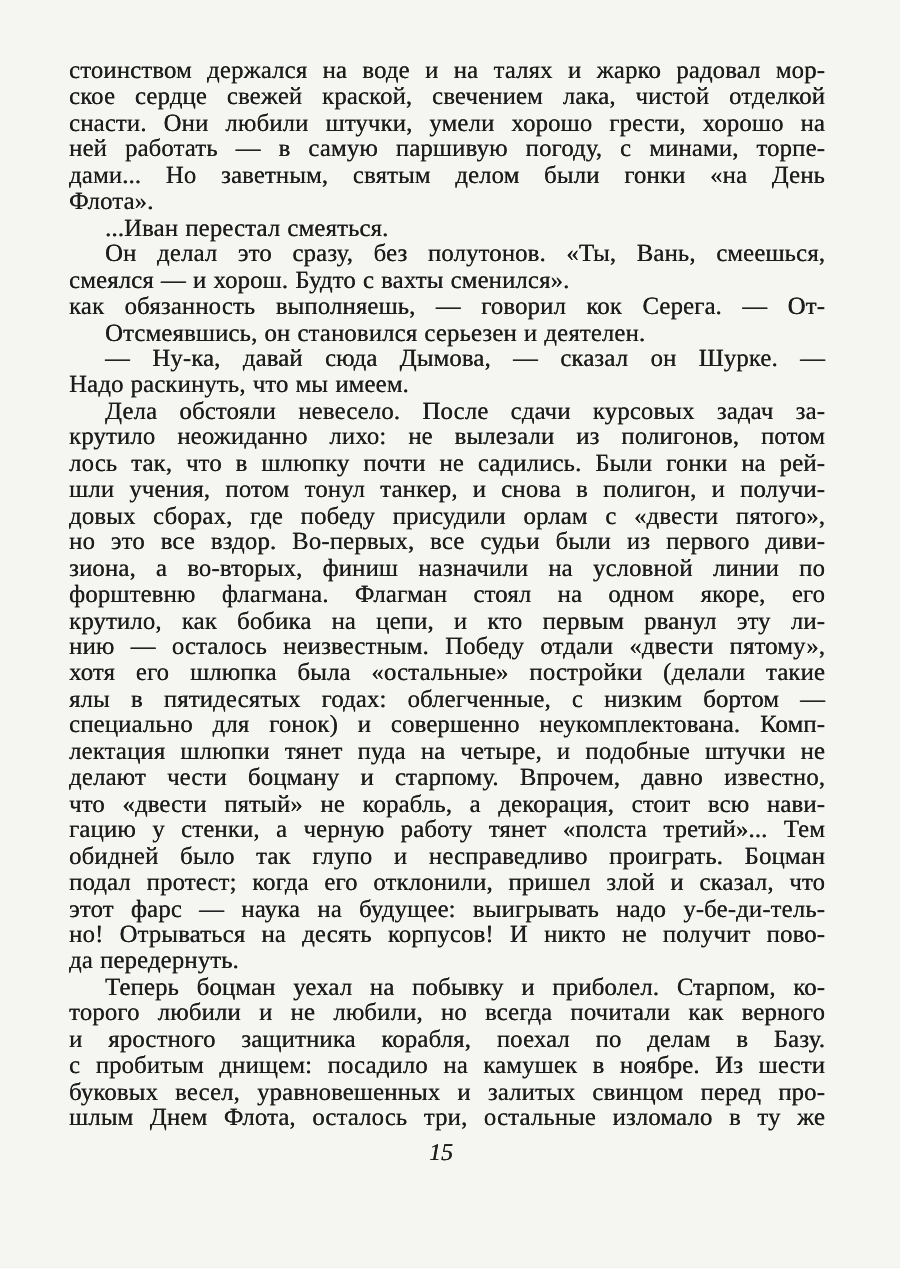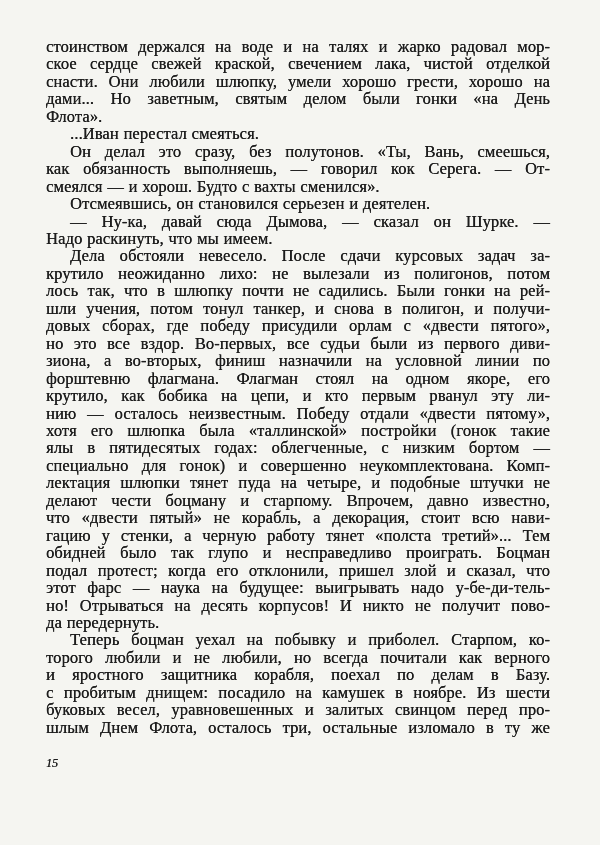--- a/index.html
+++ b/index.html
@@ -32,56 +32,57 @@
     text-shadow: 0.2px 0 0 currentColor;
   }
   .line.noj {
     text-align: center;
     text-align-last: left;
   }
   .line.indent {
     text-indent: 24px;
   }
   .folio {
-    margin-top: 19px;
-    text-align: left;
+    margin-top: 6px;
+    text-align: center;
     padding-right: 8px;
     font-style: italic;
-    font-size: 12px;
+    font-size: 16px;
     text-shadow: 0.2px 0 0 currentColor;
   }
 </style>
 </head>
 <body>
 
 <div class="page">
   <div class="text-block">
       <div class="line">стоинством держался на воде и на талях и жарко радовал мор-</div>
       <div class="line">ское сердце свежей краской, свечением лака, чистой отделкой</div>
-      <div class="line">снасти. Они любили шлюпку, умели хорошо грести, хорошо на</div>
+      <div class="line">снасти. Они любили штучки, умели хорошо грести, хорошо на</div>
+      <div class="line">ней работать — в самую паршивую погоду, с минами, торпе-</div>
       <div class="line">дами... Но заветным, святым делом были гонки «на День</div>
       <div class="line noj">Флота».</div>
       <div class="line indent noj">...Иван перестал смеяться.</div>
       <div class="line indent">Он делал это сразу, без полутонов. «Ты, Вань, смеешься,</div>
+      <div class="line noj">смеялся — и хорош. Будто с вахты сменился».</div>
       <div class="line">как обязанность выполняешь, — говорил кок Серега. — От-</div>
-      <div class="line noj">смеялся — и хорош. Будто с вахты сменился».</div>
       <div class="line indent noj">Отсмеявшись, он становился серьезен и деятелен.</div>
       <div class="line indent">— Ну-ка, давай сюда Дымова, — сказал он Шурке. —</div>
       <div class="line noj">Надо раскинуть, что мы имеем.</div>
       <div class="line indent">Дела обстояли невесело. После сдачи курсовых задач за-</div>
       <div class="line">крутило неожиданно лихо: не вылезали из полигонов, потом</div>
       <div class="line">лось так, что в шлюпку почти не садились. Были гонки на рей-</div>
       <div class="line">шли учения, потом тонул танкер, и снова в полигон, и получи-</div>
       <div class="line">довых сборах, где победу присудили орлам с «двести пятого»,</div>
       <div class="line">но это все вздор. Во-первых, все судьи были из первого диви-</div>
       <div class="line">зиона, а во-вторых, финиш назначили на условной линии по</div>
       <div class="line">форштевню флагмана. Флагман стоял на одном якоре, его</div>
       <div class="line">крутило, как бобика на цепи, и кто первым рванул эту ли-</div>
       <div class="line">нию — осталось неизвестным. Победу отдали «двести пятому»,</div>
-      <div class="line">хотя его шлюпка была «таллинской» постройки (гонок такие</div>
+      <div class="line">хотя его шлюпка была «остальные» постройки (делали такие</div>
       <div class="line">ялы в пятидесятых годах: облегченные, с низким бортом —</div>
       <div class="line">специально для гонок) и совершенно неукомплектована. Комп-</div>
       <div class="line">лектация шлюпки тянет пуда на четыре, и подобные штучки не</div>
       <div class="line">делают чести боцману и старпому. Впрочем, давно известно,</div>
       <div class="line">что «двести пятый» не корабль, а декорация, стоит всю нави-</div>
       <div class="line">гацию у стенки, а черную работу тянет «полста третий»... Тем</div>
       <div class="line">обидней было так глупо и несправедливо проиграть. Боцман</div>
       <div class="line">подал протест; когда его отклонили, пришел злой и сказал, что</div>
       <div class="line">этот фарс — наука на будущее: выигрывать надо у-бе-ди-тель-</div>
       <div class="line">но! Отрываться на десять корпусов! И никто не получит пово-</div>

